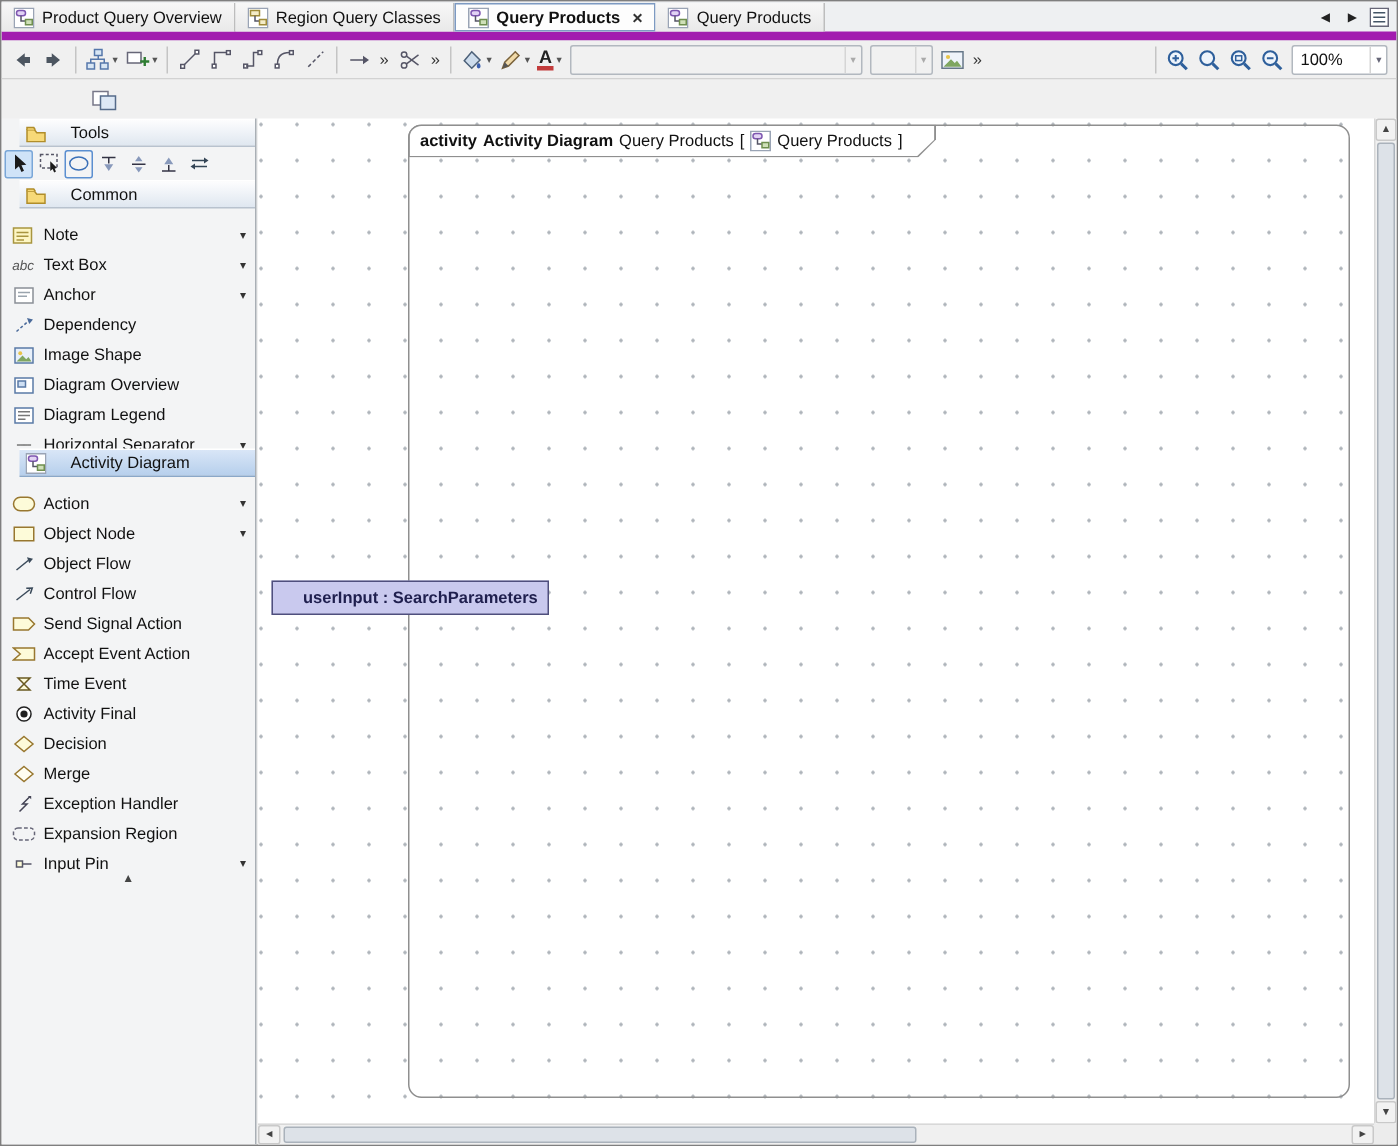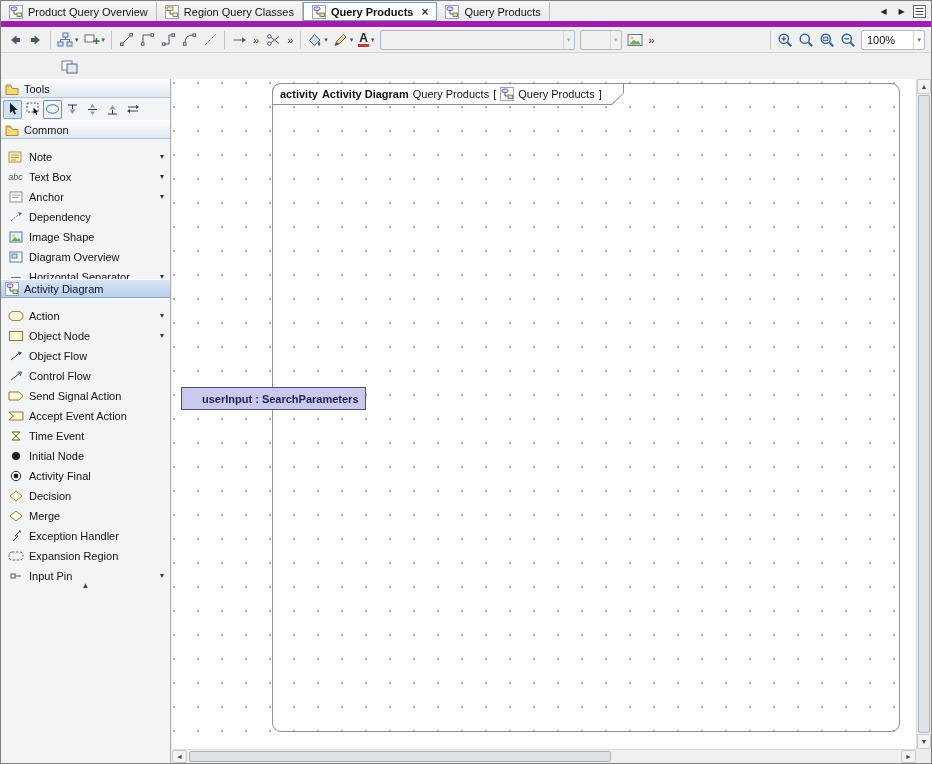--- a/index.html
+++ b/index.html
@@ -63,23 +63,23 @@
   }
   .strip2 .tbtn { margin-left: 58px; }
 
   
   .sidebar {
     position: absolute; left: 0; top: 78px; width: 170px; bottom: 0;
     background: #f3f4f5; border-right: 1px solid #a9afb5;
     display: flex; flex-direction: column; overflow: hidden;
   }
   .phead {
-    height: 19px; flex: 0 0 19px; display: flex; align-items: center; gap: 5px;
+    height: 19px; flex: 0 0 19px; display: flex; align-items: center; gap: 16px;
     padding: 0 4px; background: linear-gradient(#fdfdfe, #dfe7f0);
-    border-top: 1px solid #ffffff; border-bottom: 1px solid #b8c2ce;
+    border-top: 1px solid #ffffff; border-bottom: 1px solid #b8c2ce; margin-left: 12px;
   }
   .phead.selected { background: linear-gradient(#d9e6f7, #b6cfec); border-bottom: 1px solid #8aa7c8; }
   .toolsrow { height: 22px; flex: 0 0 22px; display: flex; align-items: center; gap: 1px; padding: 0 2px; }
   .ticon { width: 19px; height: 19px; display: flex; align-items: center; justify-content: center; border: 1px solid transparent; border-radius: 2px; }
   .ticon.active { background: #cfe3f8; border-color: #7aa7d8; }
   .ticon.outlined { border-color: #5b8fd0; }
   .prow { height: 20px; flex: 0 0 20px; display: flex; align-items: center; gap: 5px; padding: 15px 4px 0 6px; }
   .picon { width: 17px; display: flex; justify-content: center; align-items: center; }
   .plabel { flex: 1; white-space: nowrap; overflow: hidden; }
   .pchev { font-size: 8px; color: #333; padding-right: 2px; }
@@ -491,20 +491,31 @@
     <div class="prow">
       <span class="picon">
           <svg width="14" height="12">
             <rect x="1" y="1" width="12" height="10" fill="#fff" stroke="#5a7aa6"></rect>
             <rect x="3" y="3" width="5" height="4" fill="#cfe0f4" stroke="#5a7aa6"></rect>
           </svg>
         </span>
       <span class="plabel">Diagram Overview</span>
     </div>
     <div class="prow">
+      <span class="picon">
+          <svg width="14" height="12">
+            <rect x="1" y="1" width="12" height="10" fill="#fff" stroke="#5a7aa6"></rect>
+            <line x1="3" y1="3.5" x2="11" y2="3.5" stroke="#777"></line>
+            <line x1="3" y1="6" x2="11" y2="6" stroke="#777"></line>
+            <line x1="3" y1="8.5" x2="8" y2="8.5" stroke="#777"></line>
+          </svg>
+        </span>
+      <span class="plabel">Diagram Legend</span>
+    </div>
+    <div class="prow">
       <span class="picon dashglyph">----</span>
       <span class="plabel">Horizontal Separator</span>
       <span class="pchev">▾</span>
     </div>
 
     <div class="phead selected">
       <span>
           <svg width="14" height="14">
             <rect x="0.5" y="0.5" width="13" height="13" fill="#fff" stroke="#9aa4b5"></rect>
             <rect x="2" y="2" width="6" height="3.5" rx="1.7" fill="#e2d3f4" stroke="#7e57b0"></rect>
@@ -567,28 +578,20 @@
         </span>
       <span class="plabel">Accept Event Action</span>
     </div>
     <div class="prow">
       <span class="picon">
           <svg width="14" height="12">
             <polygon points="3,2 11,2 3,10 11,10" fill="#fdfbd9" stroke="#6a5a20"></polygon>
           </svg>
         </span>
       <span class="plabel">Time Event</span>
-    </div>
-    <div class="prow">
-      <span class="picon">
-          <svg width="12" height="12">
-            <circle cx="6" cy="6" r="4" fill="#222"></circle>
-          </svg>
-        </span>
-      <span class="plabel">Initial Node</span>
     </div>
     <div class="prow">
       <span class="picon">
           <svg width="12" height="12">
             <circle cx="6" cy="6" r="4.7" fill="#fff" stroke="#222"></circle>
             <circle cx="6" cy="6" r="2.4" fill="#222"></circle>
           </svg>
         </span>
       <span class="plabel">Activity Final</span>
     </div>

